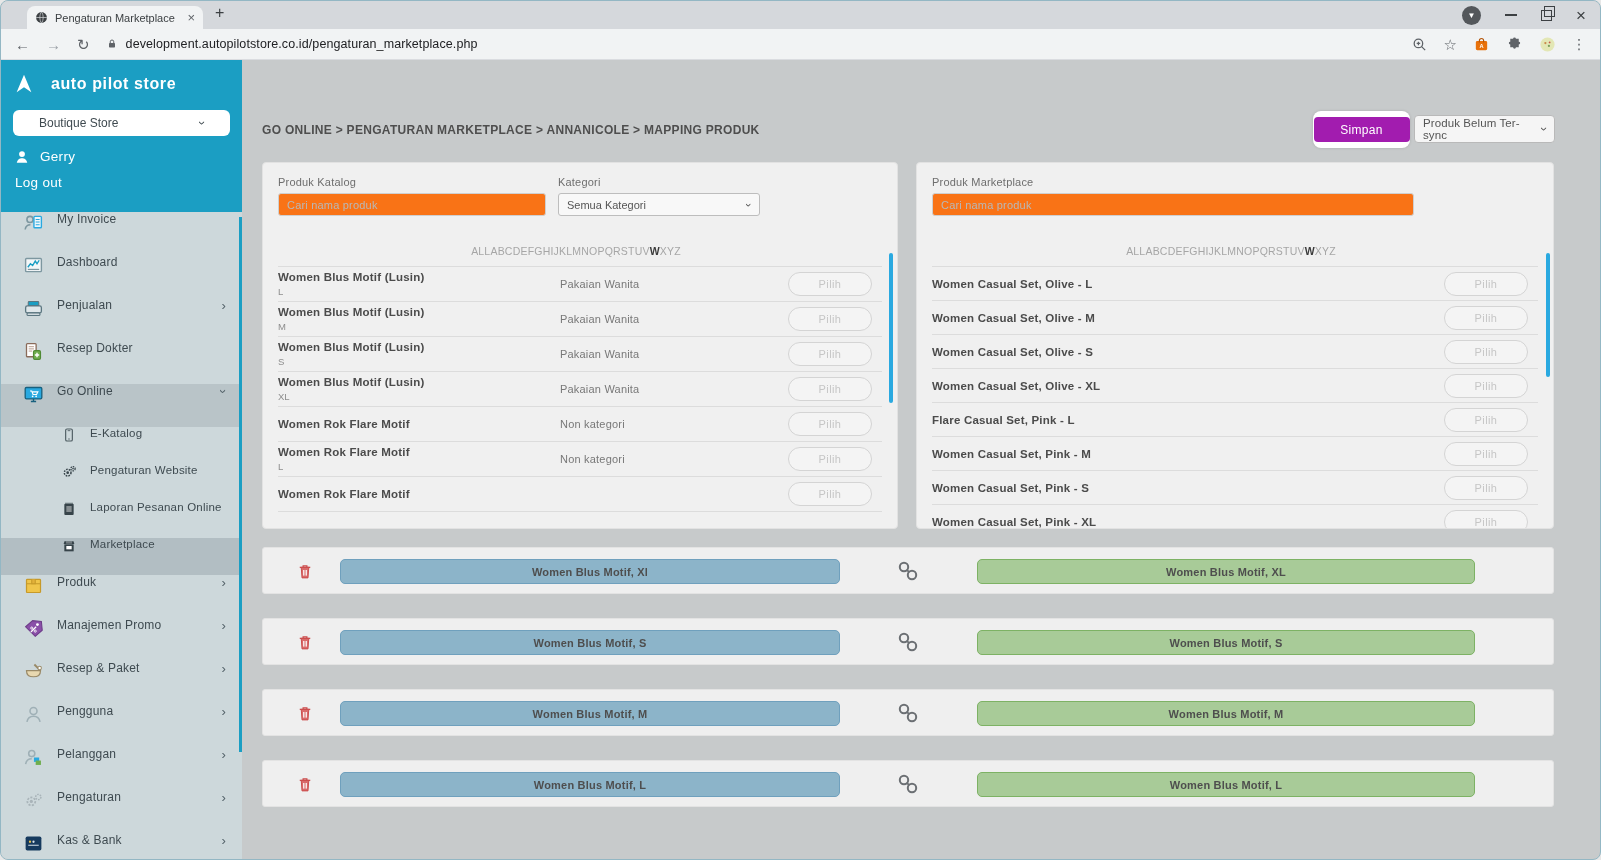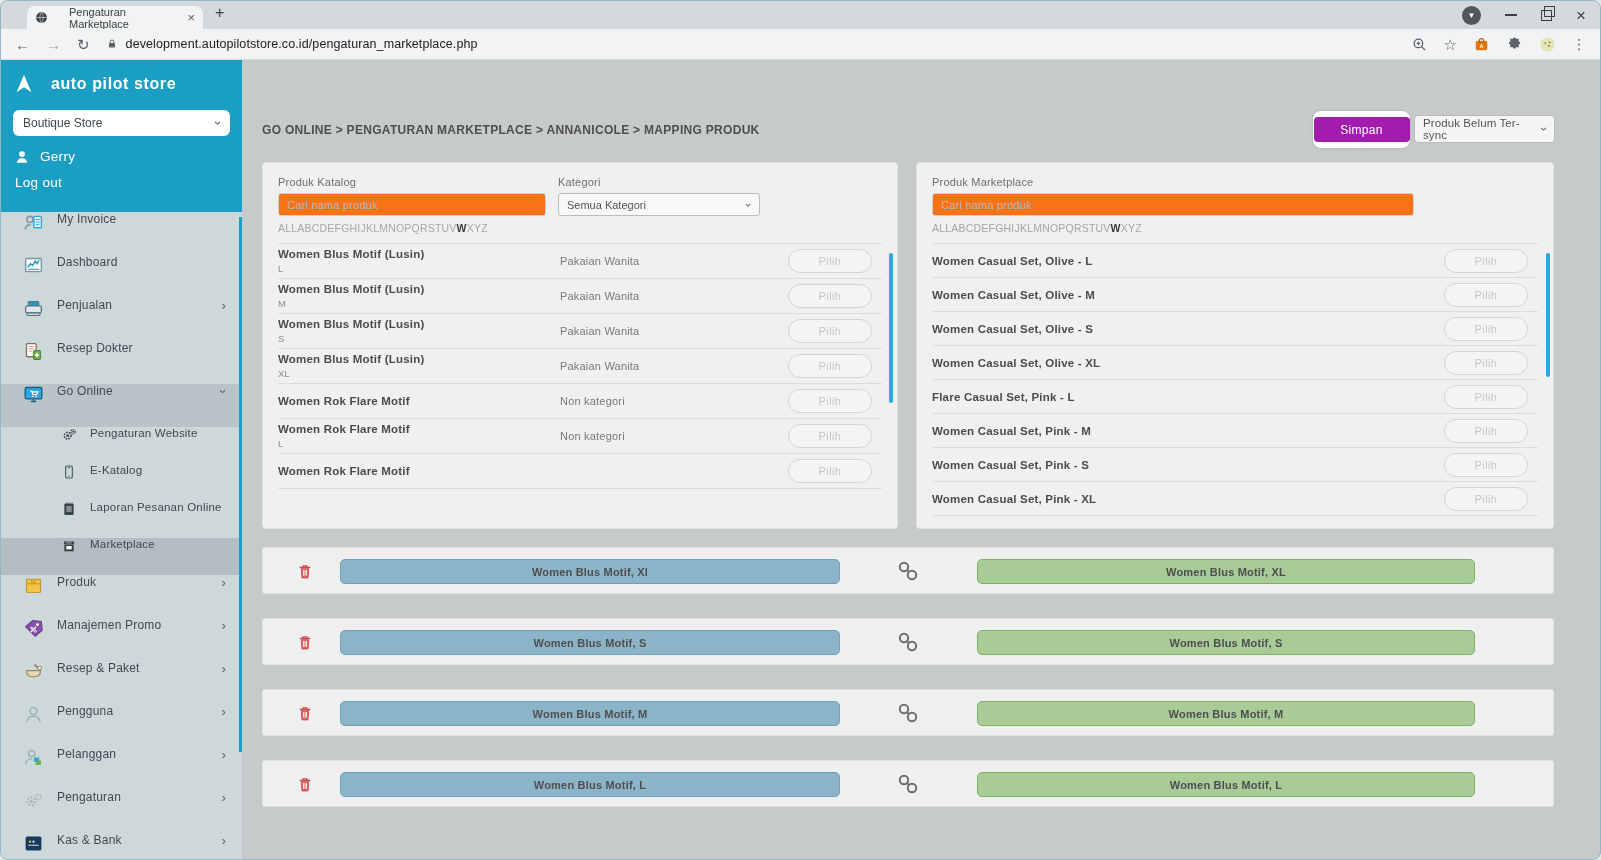--- a/index.html
+++ b/index.html
@@ -1,20 +1,20 @@
 <!DOCTYPE html>
 <html><head>
 <meta charset="utf-8">
 <style>
 *{box-sizing:border-box;margin:0;padding:0}
 body{background:#e7e7e7;font-family:"Liberation Sans",sans-serif}
 .app{position:relative;width:1601px;height:860px;background:#c7cacb;overflow:hidden;border:1px solid #93b7c4;border-radius:8px}
 
 .titlebar{position:absolute;left:0;top:0;width:100%;height:28px;background:#d5d8dc}
-.tab{position:absolute;left:26px;top:5px;width:176px;height:23px;background:#f1f3f4;border-radius:8px 8px 0 0;display:flex;align-items:center;gap:21px;padding:0 8px;font-size:11px;color:#3c4043}
+.tab{position:absolute;left:26px;top:5px;width:176px;height:23px;background:#f1f3f4;border-radius:8px 8px 0 0;display:flex;align-items:center;gap:7px;padding:0 8px;font-size:11px;color:#3c4043}
 .tab .fav{width:13px;height:13px;flex:none}
 .tab-close{margin-left:auto;font-size:13px;color:#5f6368;line-height:1}
 .newtab{position:absolute;left:214px;top:3px;font-size:16px;color:#3c4043}
 .winctl{position:absolute;right:14px;top:0;height:28px;display:flex;align-items:center;gap:24px}
 .update-dot{width:19px;height:19px;border-radius:50%;background:#53575b;color:#fff;font-size:8px;display:flex;align-items:center;justify-content:center}
 .min{width:12px;height:0;border-top:2px solid #3c4043}
 .restore{width:11px;height:11px;border:1.5px solid #3c4043;position:relative}
 .restore::before{content:"";position:absolute;left:2px;top:-5px;width:9px;height:9px;border:1.5px solid #3c4043}
 .wclose{font-size:17px;color:#3c4043;line-height:1}
 .toolbar{position:absolute;left:0;top:28px;width:100%;height:31px;background:#f1f3f4;border-bottom:1px solid #dadce0;display:flex;align-items:center;padding:0 14px;gap:16px}
@@ -22,21 +22,21 @@
 .nav-ic.dim{color:#9aa0a6}
 .urlbox{display:flex;align-items:flex-start;gap:8px;flex:1;min-width:0}
 .url{font-size:12.5px;color:#202124;letter-spacing:.1px;white-space:nowrap}
 .tico{width:17px;height:17px;flex:none}
 .kebab{font-size:14px;color:#5f6368}
 
 .sidebar{position:absolute;left:0;top:59px;width:241px;height:801px;background:#cdd8db;overflow:hidden}
 .sb-head{height:152px;background:#1b9ec3;padding:13px 12px 0;color:#fff}
 .logo{display:flex;align-items:center;gap:16px;font-size:16px;font-weight:bold;letter-spacing:.6px}
 .logo .ic{width:22px;height:22px}
-.store-select{margin-top:15px;background:#fff;border-radius:6px;height:26px;display:flex;align-items:center;padding:0 10px;font-size:12px;color:#3f4a50}
+.store-select{margin-top:15px;background:#fff;border-radius:6px;height:26px;display:flex;align-items:center;padding:0 26px;font-size:12px;color:#3f4a50}
 .store-select .dchev{margin-left:auto;color:#3f4a50}
 .user{margin-top:13px;display:flex;align-items:center;gap:11px;font-size:13.5px;letter-spacing:.3px;padding-left:2px}
 .user .ic{width:14px;height:14px}
 .logout{margin-top:11px;font-size:13.5px;letter-spacing:.3px;padding-left:2px}
 .sb-scrollbar{position:absolute;right:0;top:157px;width:3px;height:535px;background:#1b9ec3}
 .menu{position:absolute;top:152px;left:0;right:0}
 .sb-item{height:43px;display:flex;align-items:flex-start;padding:0 16px 0 22px;gap:13px;font-size:12px;color:#3e4a50;letter-spacing:.2px;cursor:default}
 .sb-item .ic{width:21px;height:21px;flex:none}
 .sb-item .chv{margin-left:auto;color:#55646b;font-size:13px}
 .chv.down{transform:rotate(90deg)}
@@ -56,21 +56,21 @@
 .panel.pleft{left:20px;width:636px}
 .panel.pright{left:674px;width:638px}
 .flabel{font-size:11px;color:#6e6e6e;letter-spacing:.2px;margin-bottom:5px}
 .search{height:23px;border:1px solid #cfcfcf;border-radius:3px;background:#f97316;font-size:11px;color:#444;padding:0 8px;font-family:inherit}
 .search::placeholder{color:#b8b8b8;letter-spacing:.2px}
 .pleft .search{width:268px}
 .pright .search{width:482px}
 .formrow{display:flex;gap:12px}
 .selbox{width:202px;height:23px;border:1px solid #bdbdbd;border-radius:3px;background:#f8f8f8;display:flex;align-items:center;padding:0 8px;font-size:11px;color:#555}
 .selbox .dchev{margin-left:auto;color:#555;font-size:11px}
-.alpha{display:flex;justify-content:flex-start;margin-top:6px;font-size:10.5px;color:#a6a6a6;letter-spacing:.2px;padding-right:8px}
+.alpha{display:flex;justify-content:center;margin-top:29px;font-size:10.5px;color:#a6a6a6;letter-spacing:.2px;padding-right:8px}
 .alpha .al.sel{color:#3a3a3a;font-weight:bold}
 .plist{margin-top:9px;border-top:1px solid #dcdcdc}
 .prow{display:flex;align-items:center;border-bottom:1px solid #dcdcdc;min-height:35px;padding:4px 0}
 .pright .prow{min-height:34px;padding:0}
 .pname{flex:1}
 .pname .nm{font-size:11.5px;font-weight:bold;color:#4b4b4b;letter-spacing:.2px;display:block}
 .psize{font-size:9.5px;color:#8d8d8d;margin-top:3px;display:block}
 .pcat{width:228px;font-size:11px;color:#787878;letter-spacing:.2px}
 .pilih{width:84px;height:24px;border:1px solid #d4d4d4;border-radius:12px;background:#f4f4f4;color:#c6c6c6;font-size:11px;letter-spacing:.4px;font-family:inherit;flex:none;margin-right:10px}
 .vscroll{position:absolute;width:4px;background:#2aa9e0;border-radius:2px}
@@ -245,38 +245,38 @@
             </span>
             <span>Go Online</span>
             <span class="chv down">›</span>
           </div>
         </div>
       <div class="sb-sub">
 
           <div class="sb-item">
             <span class="ic">
               <svg viewBox="0 0 24 24">
+                <rect x="7" y="3" width="10" height="18" rx="2" fill="none" stroke="#4c5a60" stroke-width="1.7"></rect>
+                <path d="M10 5.5h4" stroke="#4c5a60" stroke-width="1.3"></path>
+                <circle cx="12" cy="18" r="1" fill="#4c5a60"></circle>
+              </svg>
+            </span>
+            <span>E-Katalog</span>
+          </div>
+
+          <div class="sb-item">
+            <span class="ic">
+              <svg viewBox="0 0 24 24">
                 <circle cx="10" cy="13" r="5" fill="none" stroke="#37444a" stroke-width="2.2" stroke-dasharray="2.5 1.6"></circle>
                 <circle cx="10" cy="13" r="2" fill="#37444a"></circle>
                 <circle cx="18" cy="7" r="3.2" fill="none" stroke="#37444a" stroke-width="1.9" stroke-dasharray="2 1.3"></circle>
                 <circle cx="18" cy="7" r="1.2" fill="#37444a"></circle>
               </svg>
             </span>
             <span>Pengaturan Website</span>
-          </div>
-
-          <div class="sb-item">
-            <span class="ic">
-              <svg viewBox="0 0 24 24">
-                <rect x="7" y="3" width="10" height="18" rx="2" fill="none" stroke="#4c5a60" stroke-width="1.7"></rect>
-                <path d="M10 5.5h4" stroke="#4c5a60" stroke-width="1.3"></path>
-                <circle cx="12" cy="18" r="1" fill="#4c5a60"></circle>
-              </svg>
-            </span>
-            <span>E-Katalog</span>
           </div>
 
           <div class="sb-item">
             <span class="ic">
               <svg viewBox="0 0 24 24">
                 <rect x="5" y="4" width="14" height="17" rx="1.5" fill="#37444a"></rect>
                 <path d="M7.5 2.5v3M10.5 2.5v3M13.5 2.5v3M16.5 2.5v3" stroke="#37444a" stroke-width="1.4"></path>
                 <path d="M8 9h8M8 12h8M8 15h8" stroke="#fff" stroke-width="1.2"></path>
               </svg>
             </span>

